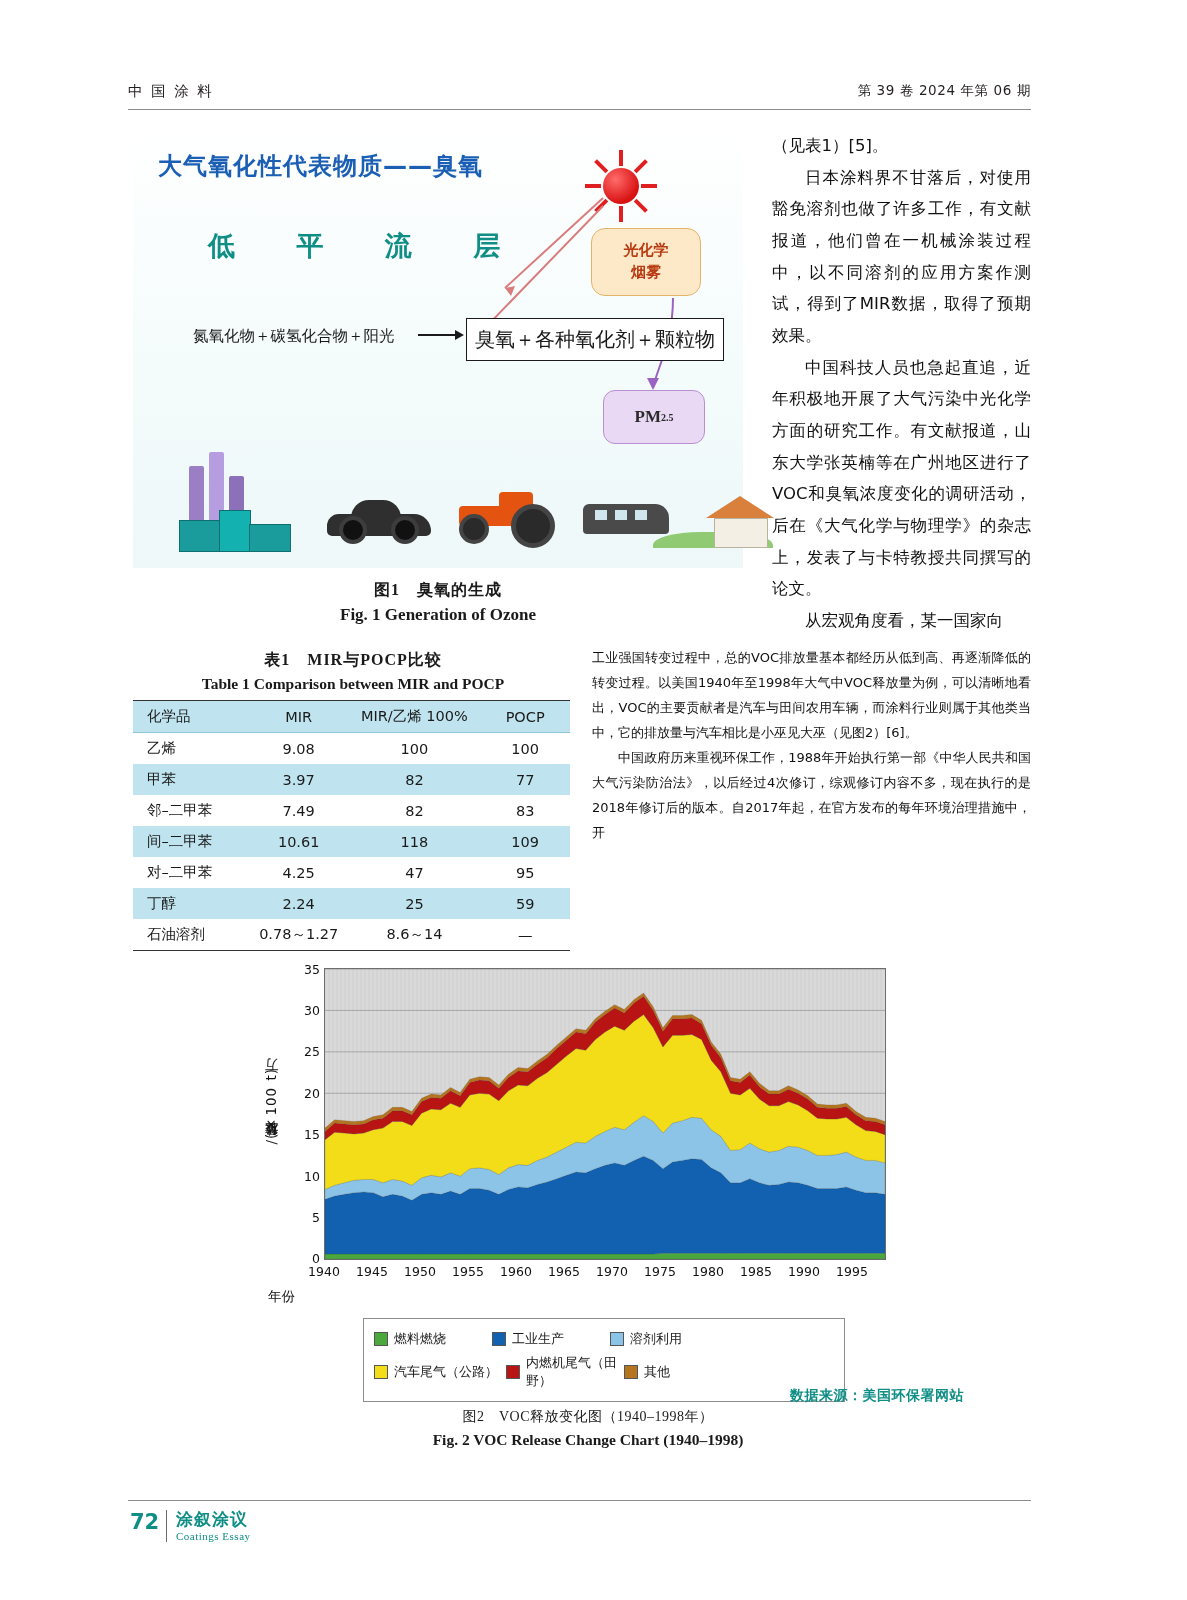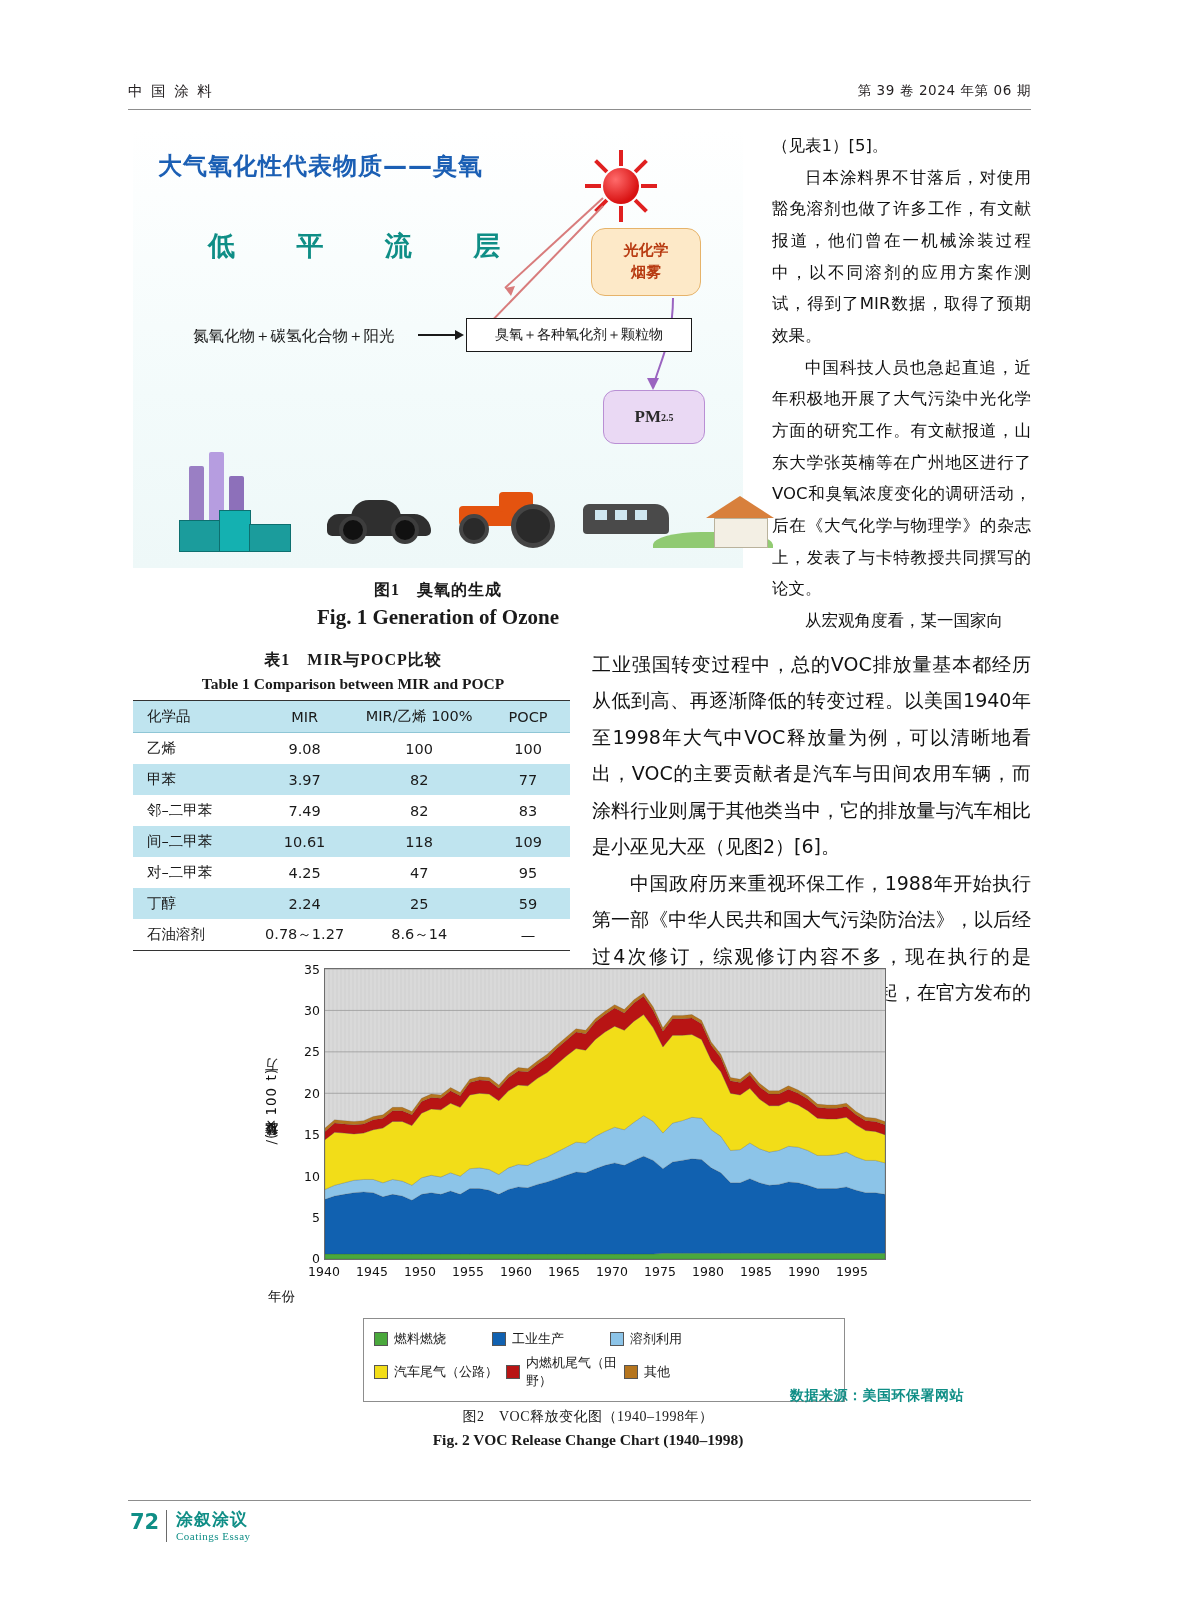--- a/index.html
+++ b/index.html
@@ -153,25 +153,25 @@
     top: 198px;
     font-family: "DejaVu Sans", sans-serif;
     font-size: 15.5px;
     color: #1a1a1a;
     white-space: nowrap;
   }
   .eq-box {
     position: absolute;
     left: 333px;
     top: 190px;
-    padding: 7px 28px;
+    padding: 7px 8px;
     border: 1.6px solid #1a1a1a;
     background: #ffffff;
     font-family: "DejaVu Sans", sans-serif;
-    font-size: 14px;
+    font-size: 20px;
     white-space: nowrap;
   }
   .arrow-h {
     position: absolute;
     left: 285px;
     top: 206px;
     width: 44px;
     height: 2px;
     background: #1a1a1a;
   }
@@ -357,21 +357,21 @@
     width: 610px;
     text-align: center;
     font-family: "Liberation Serif", serif;
   }
   .fig1-cap .cn {
     font-size: 16px;
     font-weight: bold;
     letter-spacing: 1px;
   }
   .fig1-cap .en {
-    font-size: 21px;
+    font-size: 17px;
     font-weight: bold;
     margin-top: 4px;
   }
 
   
   .tbl-cap {
     position: absolute;
     left: 133px;
     top: 650px;
     width: 440px;
@@ -389,21 +389,21 @@
   }
   table.mir {
     position: absolute;
     left: 133px;
     top: 700px;
     width: 437px;
     border-collapse: collapse;
     font-size: 15px;
   }
   table.mir th, table.mir td {
-    padding: 6px 4px;
+    padding: 6px 10px;
     text-align: center;
     font-weight: normal;
   }
   table.mir thead th {
     background: #bfe4ef;
     border-top: 1.6px solid #333;
     border-bottom: 1px solid #8fc6d6;
     font-family: "DejaVu Sans", sans-serif;
     font-size: 14.5px;
   }
@@ -436,21 +436,21 @@
   }
   .col-right p { margin: 0; }
   .col-right p.ind { text-indent: 2em; }
 
   
   .col-wide {
     position: absolute;
     left: 592px;
     top: 646px;
     width: 439px;
-    font-size: 19px;
+    font-size: 13px;
     line-height: 1.92;
     text-align: justify;
     text-justify: inter-ideograph;
     font-family: "DejaVu Sans", sans-serif;
     color: #111;
   }
   .col-wide p { margin: 0; }
   .col-wide p.ind { text-indent: 2em; }
 
   

